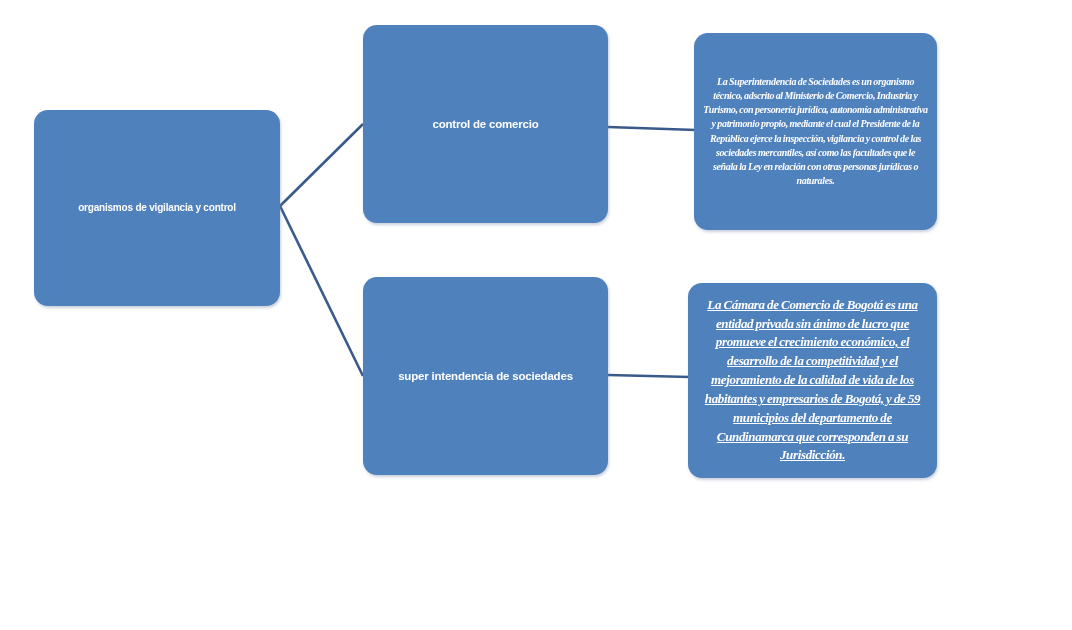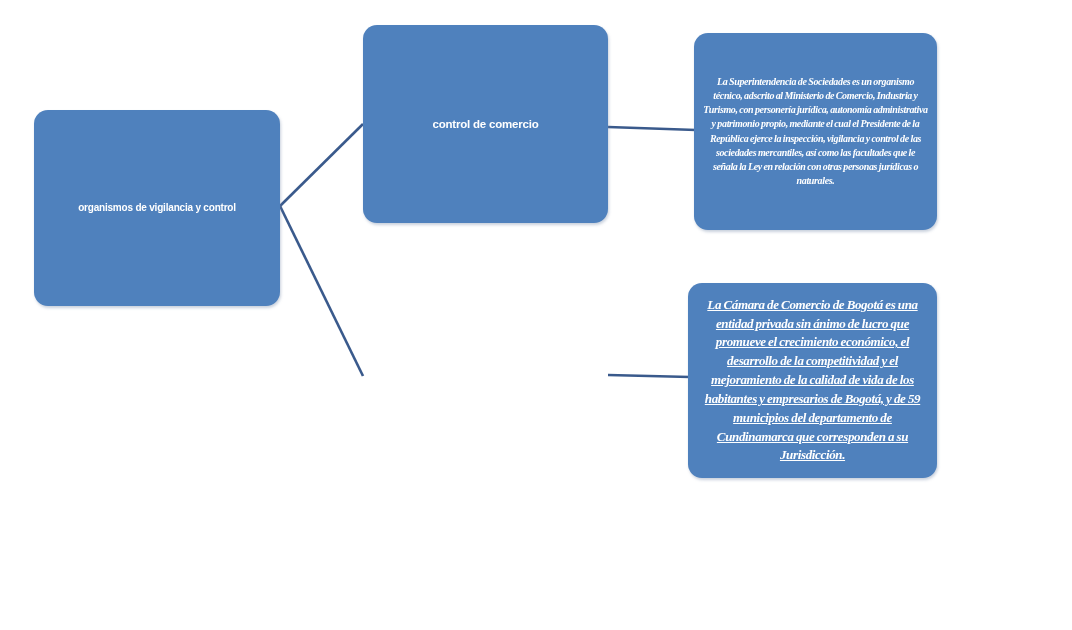--- a/index.html
+++ b/index.html
@@ -135,20 +135,23 @@
   </svg>
 
   <div class="node" id="node-root">
     <span class="node-label">organismos de vigilancia y control</span>
   </div>
 
   <div class="node" id="node-camara">
     <span class="node-label">control de comercio</span>
   </div>
 
+  <div class="node" id="node-super">
+    <span class="node-label">super intendencia de sociedades</span>
+  </div>
 
   <div class="node detail-node" id="node-detail-super">
     <span class="detail-text">La Superintendencia de Sociedades es un organismo técnico, adscrito al Ministerio de Comercio, Industria y Turismo, con personería jurídica, autonomía administrativa y patrimonio propio, mediante el cual el Presidente de la República ejerce la inspección, vigilancia y control de las sociedades mercantiles, así como las facultades que le señala la Ley en relación con otras personas jurídicas o naturales.</span>
   </div>
 
   <div class="node detail-node" id="node-detail-camara">
     <span class="detail-text">La Cámara de Comercio de Bogotá es una entidad privada sin ánimo de lucro que promueve el crecimiento económico, el desarrollo de la competitividad y el mejoramiento de la calidad de vida de los habitantes y empresarios de Bogotá, y de 59 municipios del departamento de Cundinamarca que corresponden a su Jurisdicción.</span>
   </div>
 
 </div>

